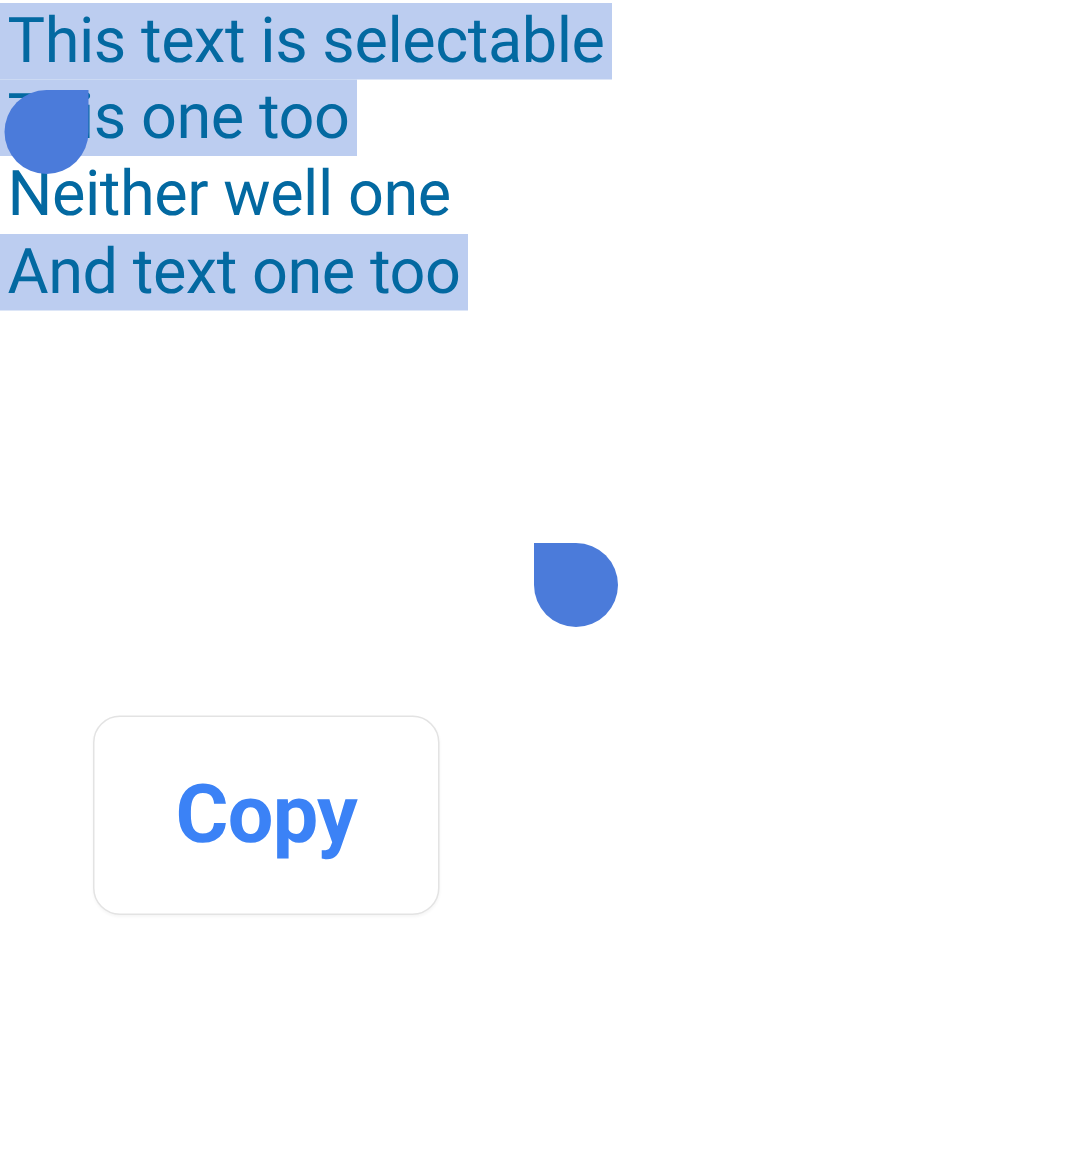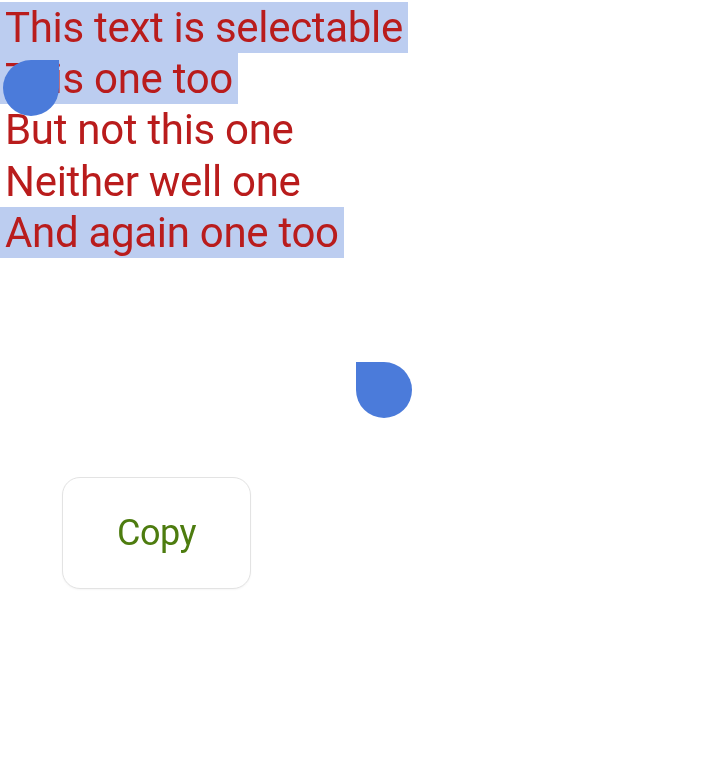--- a/index.html
+++ b/index.html
@@ -14,21 +14,21 @@
       height: 767px;
       position: relative;
       overflow: hidden;
     }
     .text-container {
       padding-top: 2px;
     }
     .text-line {
       font-size: 42px;
       line-height: 1.22;
-      color: #b91c1c;
+      color: #0369a1;
       display: inline-block;
       padding: 0 5px 0 5px;
       letter-spacing: -0.3px;
     }
     .line-wrap {
       display: block;
       line-height: 0;
     }
     .highlighted {
       background-color: #bccdf0;
@@ -58,35 +58,34 @@
       top: 477px;
       left: 62px;
       background: #ffffff;
       border: 1px solid #e3e3e3;
       border-radius: 18px;
       padding: 34px 54px;
       box-shadow: 0 1px 2px rgba(0,0,0,0.04);
       cursor: pointer;
     }
     .copy-popup-label {
-      font-size: 36px;
-      font-weight: 400;
-      color: #4d7c0f;
+      font-size: 54px;
+      font-weight: 700;
+      color: #3b82f6;
       letter-spacing: -0.5px;
     }
   </style>
 </head>
 <body>
 
 <div class="text-container">
   <span class="line-wrap"><span class="text-line highlighted">This text is selectable</span></span>
   <span class="line-wrap"><span class="text-line highlighted">This one too</span></span>
-  <span class="line-wrap"><span class="text-line">But not this one</span></span>
   <span class="line-wrap"><span class="text-line">Neither well one</span></span>
-  <span class="line-wrap"><span class="text-line highlighted">And again one too</span></span>
+  <span class="line-wrap"><span class="text-line highlighted">And text one too</span></span>
 </div>
 
 <div class="selection-handle-start"></div>
 <div class="selection-handle-end"></div>
 
 <div class="copy-popup">
   <span class="copy-popup-label">Copy</span>
 </div>
 
 </body></html>

